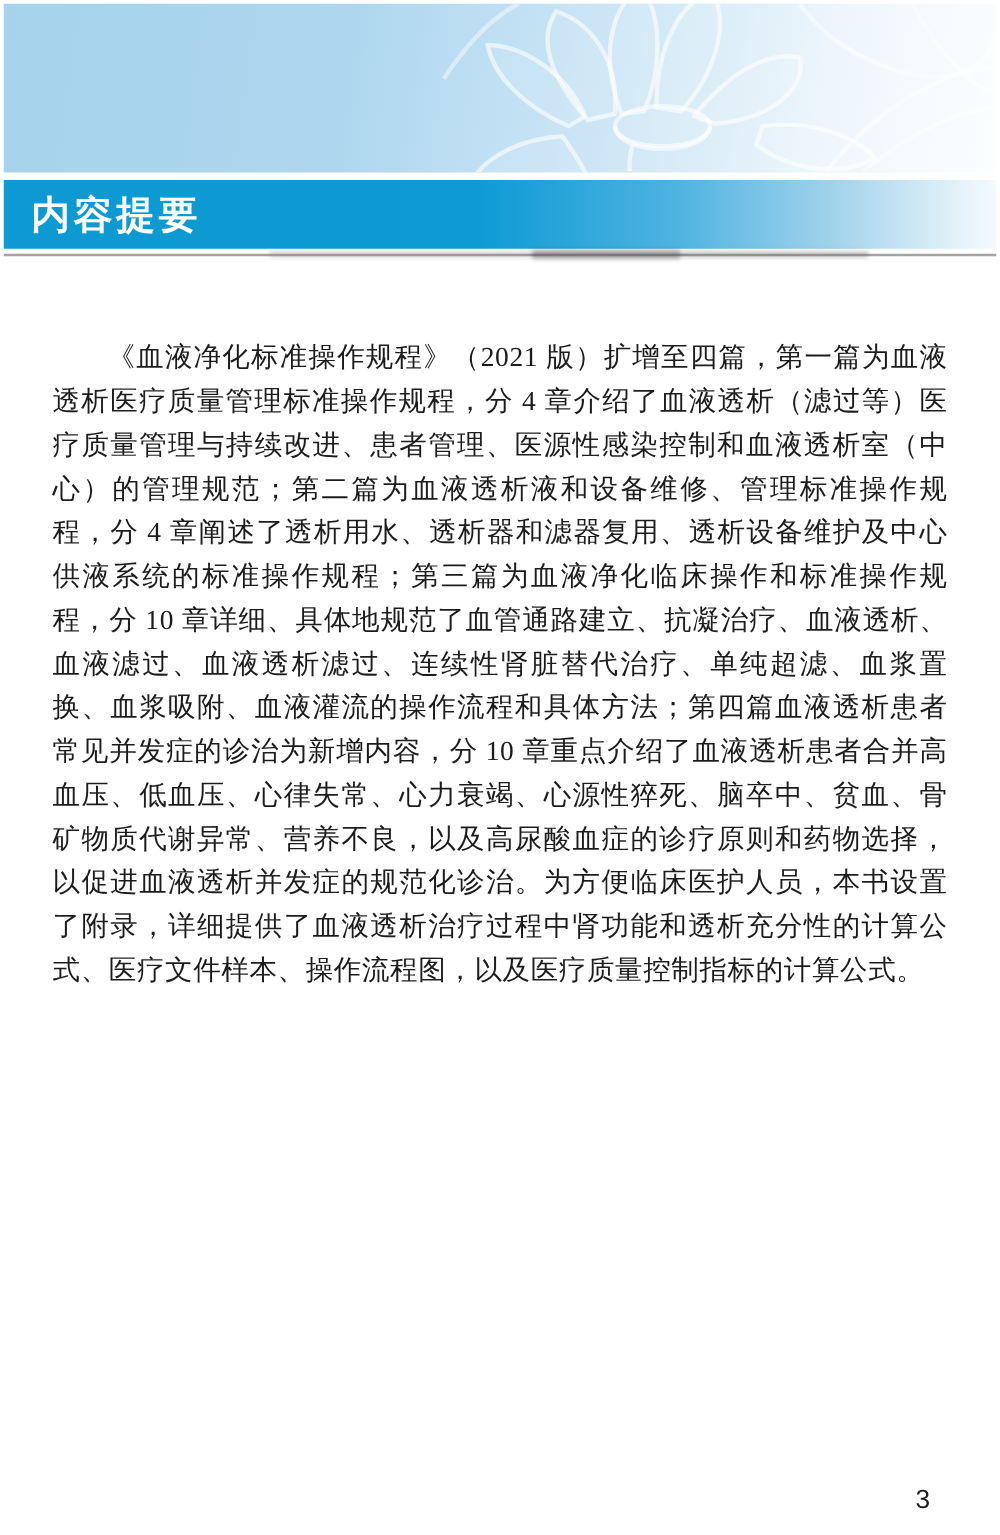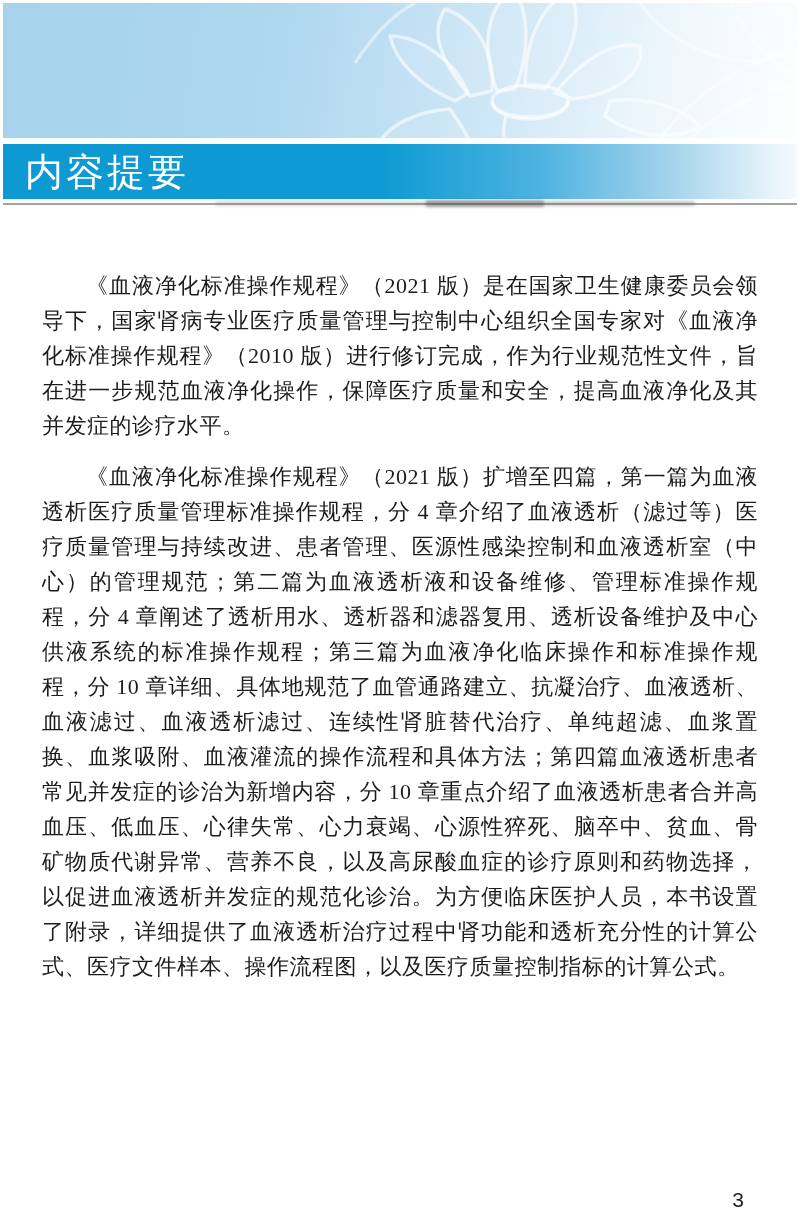--- a/index.html
+++ b/index.html
@@ -24,22 +24,22 @@
     position: absolute;
     left: 3px; top: 144px; right: 3px; height: 55px;
     background: linear-gradient(to right, #0d9ad3 0%, #0e9bd4 48%, #4fb3e0 68%, #a4d3ec 84%, #e2f1f9 96%, #f5fafd 100%);
   }
   .section-title {
     position: absolute;
     left: 22px; top: 0;
     height: 55px; line-height: 56px;
     color: #ffffff;
     font-family: "Liberation Sans", "DejaVu Sans", sans-serif;
-    font-weight: normal;
-    font-size: 38px;
+    font-weight: bold;
+    font-size: 31px;
     letter-spacing: 3px;
     white-space: nowrap;
   }
   
   .divider-line {
     position: absolute;
     left: 3px; right: 3px; top: 203px; height: 2px;
     background: #a3a3a3;
   }
   .smudge { position: absolute; border-radius: 3px; filter: blur(1.5px); }
@@ -99,19 +99,18 @@
   <div class="section-banner">
     <div class="section-title">内容提要</div>
   </div>
 
   <div class="divider-line"></div>
   <div class="smudge smudge-1"></div>
   <div class="smudge smudge-2"></div>
   <div class="smudge smudge-3"></div>
 
   <div class="body-text">
-    <p>《血液净化标准操作规程》（2021 版）是在国家卫生健康委员会领导下，国家肾病专业医疗质量管理与控制中心组织全国专家对《血液净化标准操作规程》（2010 版）进行修订完成，作为行业规范性文件，旨在进一步规范血液净化操作，保障医疗质量和安全，提高血液净化及其并发症的诊疗水平。</p>
     <p>《血液净化标准操作规程》（2021 版）扩增至四篇，第一篇为血液透析医疗质量管理标准操作规程，分 4 章介绍了血液透析（滤过等）医疗质量管理与持续改进、患者管理、医源性感染控制和血液透析室（中心）的管理规范；第二篇为血液透析液和设备维修、管理标准操作规程，分 4 章阐述了透析用水、透析器和滤器复用、透析设备维护及中心供液系统的标准操作规程；第三篇为血液净化临床操作和标准操作规程，分 10 章详细、具体地规范了血管通路建立、抗凝治疗、血液透析、血液滤过、血液透析滤过、连续性肾脏替代治疗、单纯超滤、血浆置换、血浆吸附、血液灌流的操作流程和具体方法；第四篇血液透析患者常见并发症的诊治为新增内容，分 10 章重点介绍了血液透析患者合并高血压、低血压、心律失常、心力衰竭、心源性猝死、脑卒中、贫血、骨矿物质代谢异常、营养不良，以及高尿酸血症的诊疗原则和药物选择，以促进血液透析并发症的规范化诊治。为方便临床医护人员，本书设置了附录，详细提供了血液透析治疗过程中肾功能和透析充分性的计算公式、医疗文件样本、操作流程图，以及医疗质量控制指标的计算公式。</p>
   </div>
 
   <div class="page-number">3</div>
 
 </div>
 
 </body></html>

